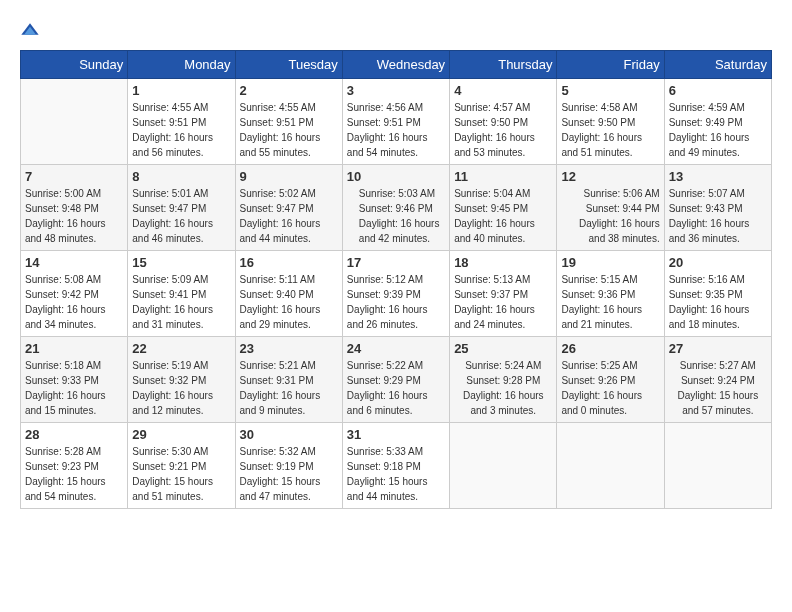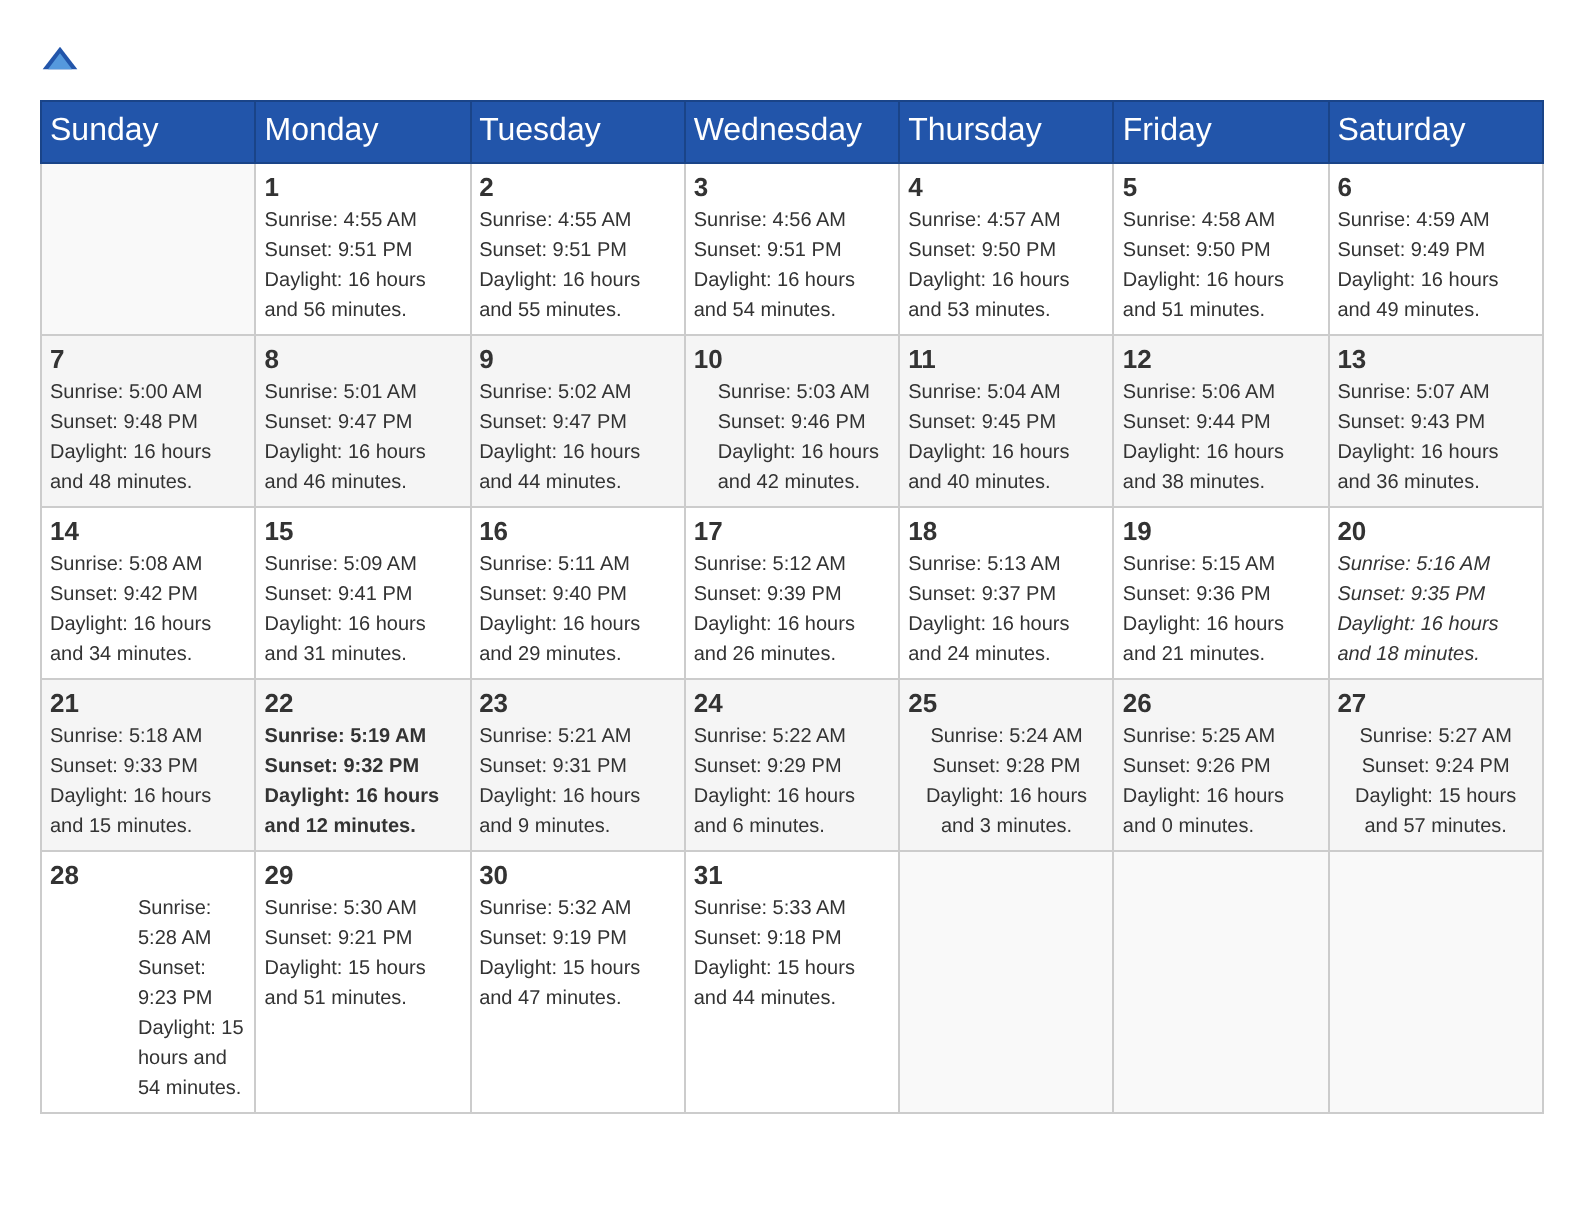--- a/index.html
+++ b/index.html
@@ -54,22 +54,22 @@
     }
     table {
       width: 100%;
       border-collapse: collapse;
       font-size: 11px;
     }
     thead tr th {
       background-color: #2255aa;
       color: #fff;
       padding: 6px 4px;
-      text-align: left;
-      font-size: 16px;
+      text-align: right;
+      font-size: 13px;
       font-weight: normal;
       border: 1px solid #1a4488;
     }
     tbody tr td {
       border: 1px solid #ccc;
       vertical-align: top;
       padding: 4px 4px;
       min-height: 80px;
       width: calc(100% / 7);
     }
@@ -195,21 +195,21 @@
 Daylight: 16 hours and 42 minutes.</div>
         </td>
         <td>
           <div class="day-number">11</div>
           <div class="day-info" style="white-space: pre-line;">Sunrise: 5:04 AM
 Sunset: 9:45 PM
 Daylight: 16 hours and 40 minutes.</div>
         </td>
         <td>
           <div class="day-number">12</div>
-          <div class="day-info" style="white-space: pre-line;">Sunrise: 5:06 AM
+          <div class="day-info" style="white-space: pre-line; text-align: right;">Sunrise: 5:06 AM
 Sunset: 9:44 PM
 Daylight: 16 hours and 38 minutes.</div>
         </td>
         <td>
           <div class="day-number">13</div>
           <div class="day-info" style="white-space: pre-line;">Sunrise: 5:07 AM
 Sunset: 9:43 PM
 Daylight: 16 hours and 36 minutes.</div>
         </td>
       </tr>
@@ -245,35 +245,35 @@
 Daylight: 16 hours and 24 minutes.</div>
         </td>
         <td>
           <div class="day-number">19</div>
           <div class="day-info" style="white-space: pre-line;">Sunrise: 5:15 AM
 Sunset: 9:36 PM
 Daylight: 16 hours and 21 minutes.</div>
         </td>
         <td>
           <div class="day-number">20</div>
-          <div class="day-info" style="white-space: pre-line; font-style: italic;">Sunrise: 5:16 AM
+          <div class="day-info" style="white-space: pre-line;">Sunrise: 5:16 AM
 Sunset: 9:35 PM
 Daylight: 16 hours and 18 minutes.</div>
         </td>
       </tr>
       <tr>
         <td>
           <div class="day-number">21</div>
           <div class="day-info" style="white-space: pre-line;">Sunrise: 5:18 AM
 Sunset: 9:33 PM
 Daylight: 16 hours and 15 minutes.</div>
         </td>
         <td>
           <div class="day-number">22</div>
-          <div class="day-info" style="white-space: pre-line; font-weight: bold;">Sunrise: 5:19 AM
+          <div class="day-info" style="white-space: pre-line;">Sunrise: 5:19 AM
 Sunset: 9:32 PM
 Daylight: 16 hours and 12 minutes.</div>
         </td>
         <td>
           <div class="day-number">23</div>
           <div class="day-info" style="white-space: pre-line;">Sunrise: 5:21 AM
 Sunset: 9:31 PM
 Daylight: 16 hours and 9 minutes.</div>
         </td>
         <td>
@@ -297,21 +297,21 @@
         <td>
           <div class="day-number">27</div>
           <div class="day-info" style="white-space: pre-line; text-align: center;">Sunrise: 5:27 AM
 Sunset: 9:24 PM
 Daylight: 15 hours and 57 minutes.</div>
         </td>
       </tr>
       <tr>
         <td>
           <div class="day-number">28</div>
-          <div class="day-info" style="white-space: pre-line; margin-left: 44px;">Sunrise: 5:28 AM
+          <div class="day-info" style="white-space: pre-line;">Sunrise: 5:28 AM
 Sunset: 9:23 PM
 Daylight: 15 hours and 54 minutes.</div>
         </td>
         <td>
           <div class="day-number">29</div>
           <div class="day-info" style="white-space: pre-line;">Sunrise: 5:30 AM
 Sunset: 9:21 PM
 Daylight: 15 hours and 51 minutes.</div>
         </td>
         <td>

